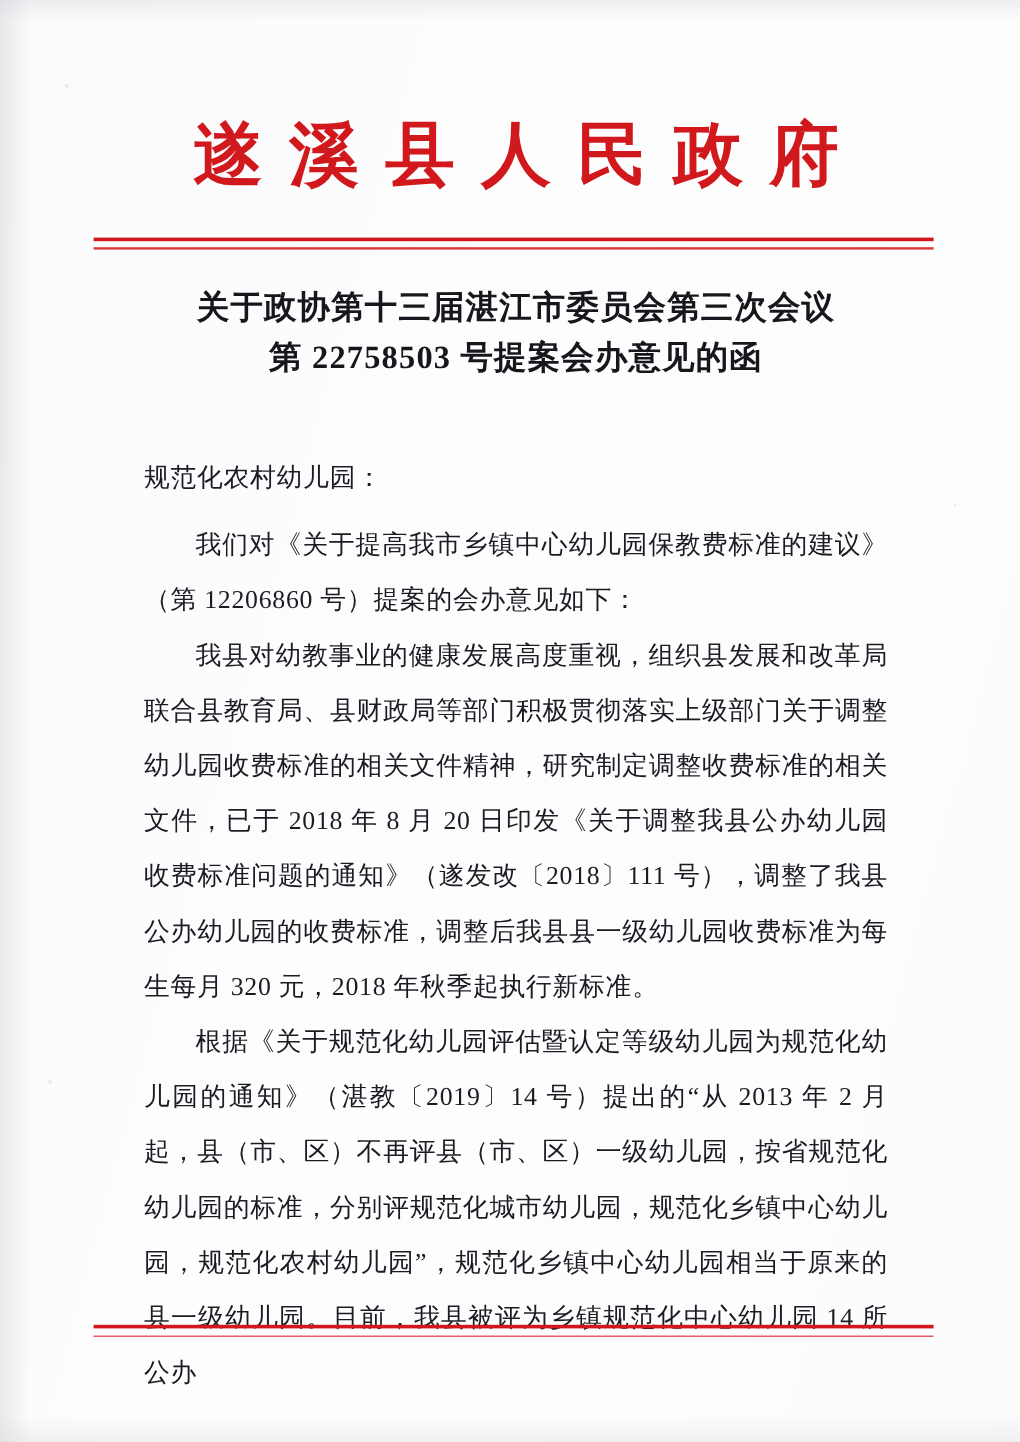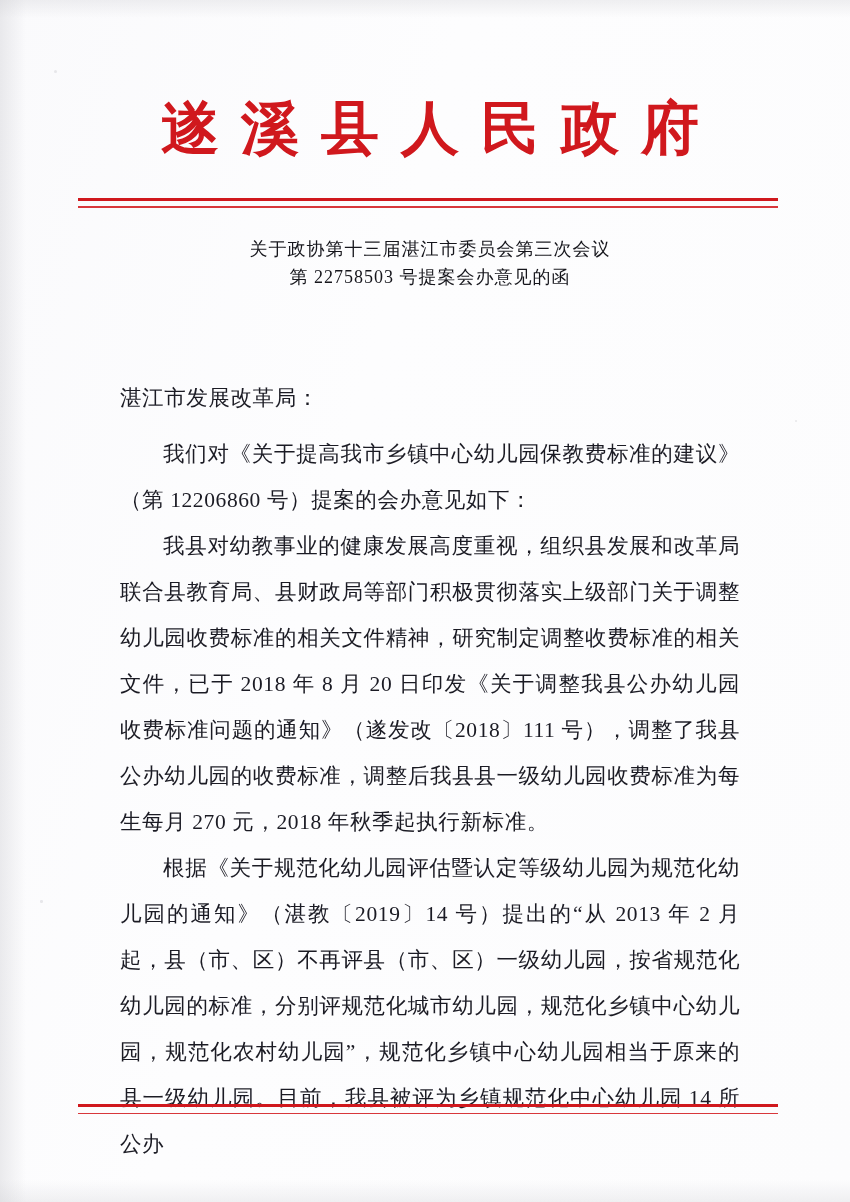--- a/index.html
+++ b/index.html
@@ -83,22 +83,22 @@
     background: #d8373b;
   }
 
   
   .doc-title {
     position: absolute;
     left: 110px;
     top: 236px;
     width: 640px;
     text-align: center;
-    font-size: 18px;
-    font-weight: normal;
+    font-size: 27px;
+    font-weight: bold;
     line-height: 1.55;
     letter-spacing: 1px;
     color: #16161c;
   }
   .doc-title .line2 {
     display: block;
   }
 
   
   .body-block {
@@ -162,23 +162,23 @@
     </div>
     <div class="letterhead-rule"></div>
     <div class="letterhead-rule thin"></div>
 
     <div class="doc-title">
       <span>关于政协第十三届湛江市委员会第三次会议</span>
       <span class="line2">第 22758503 号提案会办意见的函</span>
     </div>
 
     <div class="body-block">
-      <p class="para addressee">湛江市发展改革局：</p>
+      <p class="para addressee">规范化农村幼儿园：</p>
       <p class="para indent">我们对《关于提高我市乡镇中心幼儿园保教费标准的建议》（第 12206860 号）提案的会办意见如下：</p>
-      <p class="para indent">我县对幼教事业的健康发展高度重视，组织县发展和改革局联合县教育局、县财政局等部门积极贯彻落实上级部门关于调整幼儿园收费标准的相关文件精神，研究制定调整收费标准的相关文件，已于 2018 年 8 月 20 日印发《关于调整我县公办幼儿园收费标准问题的通知》（遂发改〔2018〕111 号），调整了我县公办幼儿园的收费标准，调整后我县县一级幼儿园收费标准为每生每月 270 元，2018 年秋季起执行新标准。</p>
+      <p class="para indent">我县对幼教事业的健康发展高度重视，组织县发展和改革局联合县教育局、县财政局等部门积极贯彻落实上级部门关于调整幼儿园收费标准的相关文件精神，研究制定调整收费标准的相关文件，已于 2018 年 8 月 20 日印发《关于调整我县公办幼儿园收费标准问题的通知》（遂发改〔2018〕111 号），调整了我县公办幼儿园的收费标准，调整后我县县一级幼儿园收费标准为每生每月 320 元，2018 年秋季起执行新标准。</p>
       <p class="para indent">根据《关于规范化幼儿园评估暨认定等级幼儿园为规范化幼儿园的通知》（湛教〔2019〕14 号）提出的“从 2013 年 2 月起，县（市、区）不再评县（市、区）一级幼儿园，按省规范化幼儿园的标准，分别评规范化城市幼儿园，规范化乡镇中心幼儿园，规范化农村幼儿园”，规范化乡镇中心幼儿园相当于原来的县一级幼儿园。目前，我县被评为乡镇规范化中心幼儿园 14 所公办</p>
     </div>
 
     <div class="footer-rule"></div>
     <div class="footer-rule thin"></div>
 
     <div class="speckle" style="left:54px;top:70px;width:3px;height:3px;"></div>
     <div class="speckle" style="left:795px;top:420px;width:2px;height:2px;"></div>
     <div class="speckle" style="left:40px;top:900px;width:2.5px;height:2.5px;"></div>
   </div>

